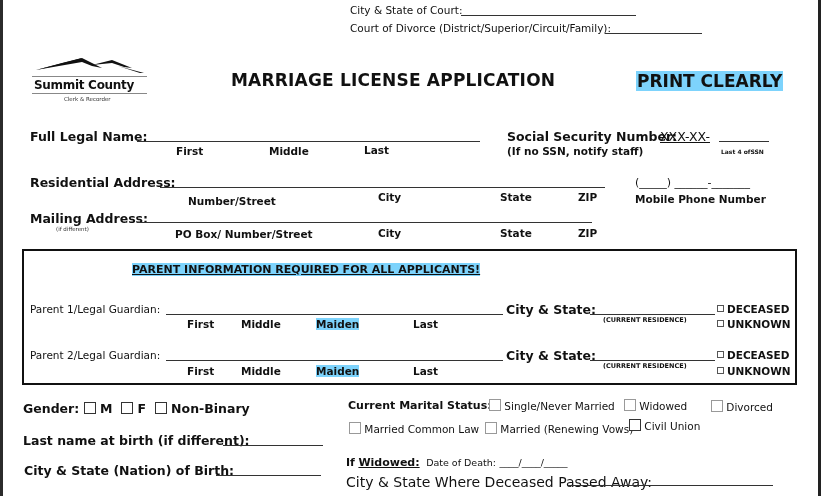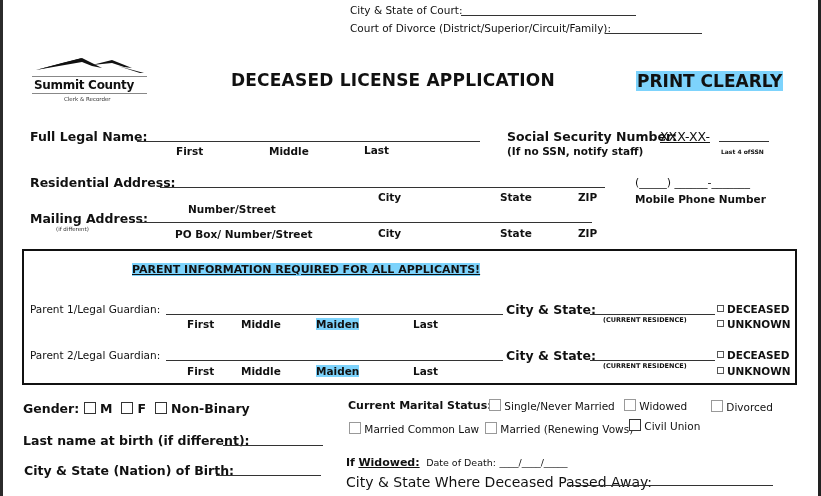--- a/index.html
+++ b/index.html
@@ -45,38 +45,38 @@
       <polygon points="4,14 30,7 50,2 46,5" fill="#111"></polygon>
       <polygon points="60,9 80,4 100,12 92,11 80,7" fill="#111"></polygon>
       <polygon points="86,10 112,17 108,17" fill="#111"></polygon>
     </svg>
     <div style="position:absolute;left:0;top:20px;width:115px;border-top:1px solid #888;"></div>
     <div class="abs b" style="left:2px;top:22px;font-size:12px;letter-spacing:-0.3px;">Summit County</div>
     <div style="position:absolute;left:0;top:37px;width:115px;border-top:1px solid #888;"></div>
     <div class="abs" style="left:32px;top:40px;font-size:5.5px;color:#333;">Clerk &amp; Recorder</div>
   </div>
 
-  <div class="abs b" style="left:228px;top:70px;font-size:17px;letter-spacing:0.2px;">DECEASED LICENSE APPLICATION</div>
+  <div class="abs b" style="left:228px;top:70px;font-size:17px;letter-spacing:0.2px;">MARRIAGE LICENSE APPLICATION</div>
   <div class="abs b hl" style="left:633px;top:71px;font-size:17px;padding:0 1px;">PRINT CLEARLY</div>
 
   <div class="abs lbl13" style="left:27px;top:129px;">Full Legal Name:</div>
   <div class="line" style="left:134px;top:141px;width:343px;"></div>
   <div class="abs sub11" style="left:173px;top:145px;">First</div>
   <div class="abs sub11" style="left:266px;top:145px;">Middle</div>
   <div class="abs sub11" style="left:361px;top:144px;">Last</div>
 
   <div class="abs lbl13" style="left:504px;top:129px;">Social Security Number:</div>
   <div class="abs" style="left:657px;top:129px;font-size:12.5px;text-decoration:underline;">XXX-XX-</div>
   <div class="line" style="left:716px;top:141px;width:50px;"></div>
   <div class="abs sub11" style="left:504px;top:145px;">(If no SSN, notify staff)</div>
   <div class="abs b" style="left:718px;top:148px;font-size:6px;">Last 4 ofSSN</div>
 
   <div class="abs lbl13" style="left:27px;top:175px;">Residential Address:</div>
   <div class="line" style="left:157px;top:187px;width:445px;"></div>
-  <div class="abs sub11" style="left:185px;top:203px;">Number/Street</div>
+  <div class="abs sub11" style="left:185px;top:195px;">Number/Street</div>
   <div class="abs sub11" style="left:375px;top:191px;">City</div>
   <div class="abs sub11" style="left:497px;top:191px;">State</div>
   <div class="abs sub11" style="left:575px;top:191px;">ZIP</div>
 
   <div class="abs" style="left:632px;top:176px;font-size:11px;">(_____) ______-_______</div>
   <div class="abs sub11" style="left:632px;top:193px;">Mobile Phone Number</div>
 
   <div class="abs lbl13" style="left:27px;top:211px;">Mailing Address:</div>
   <div class="abs" style="left:53px;top:226px;font-size:5.5px;color:#333;">(if different)</div>
   <div class="line" style="left:134px;top:222px;width:455px;"></div>

